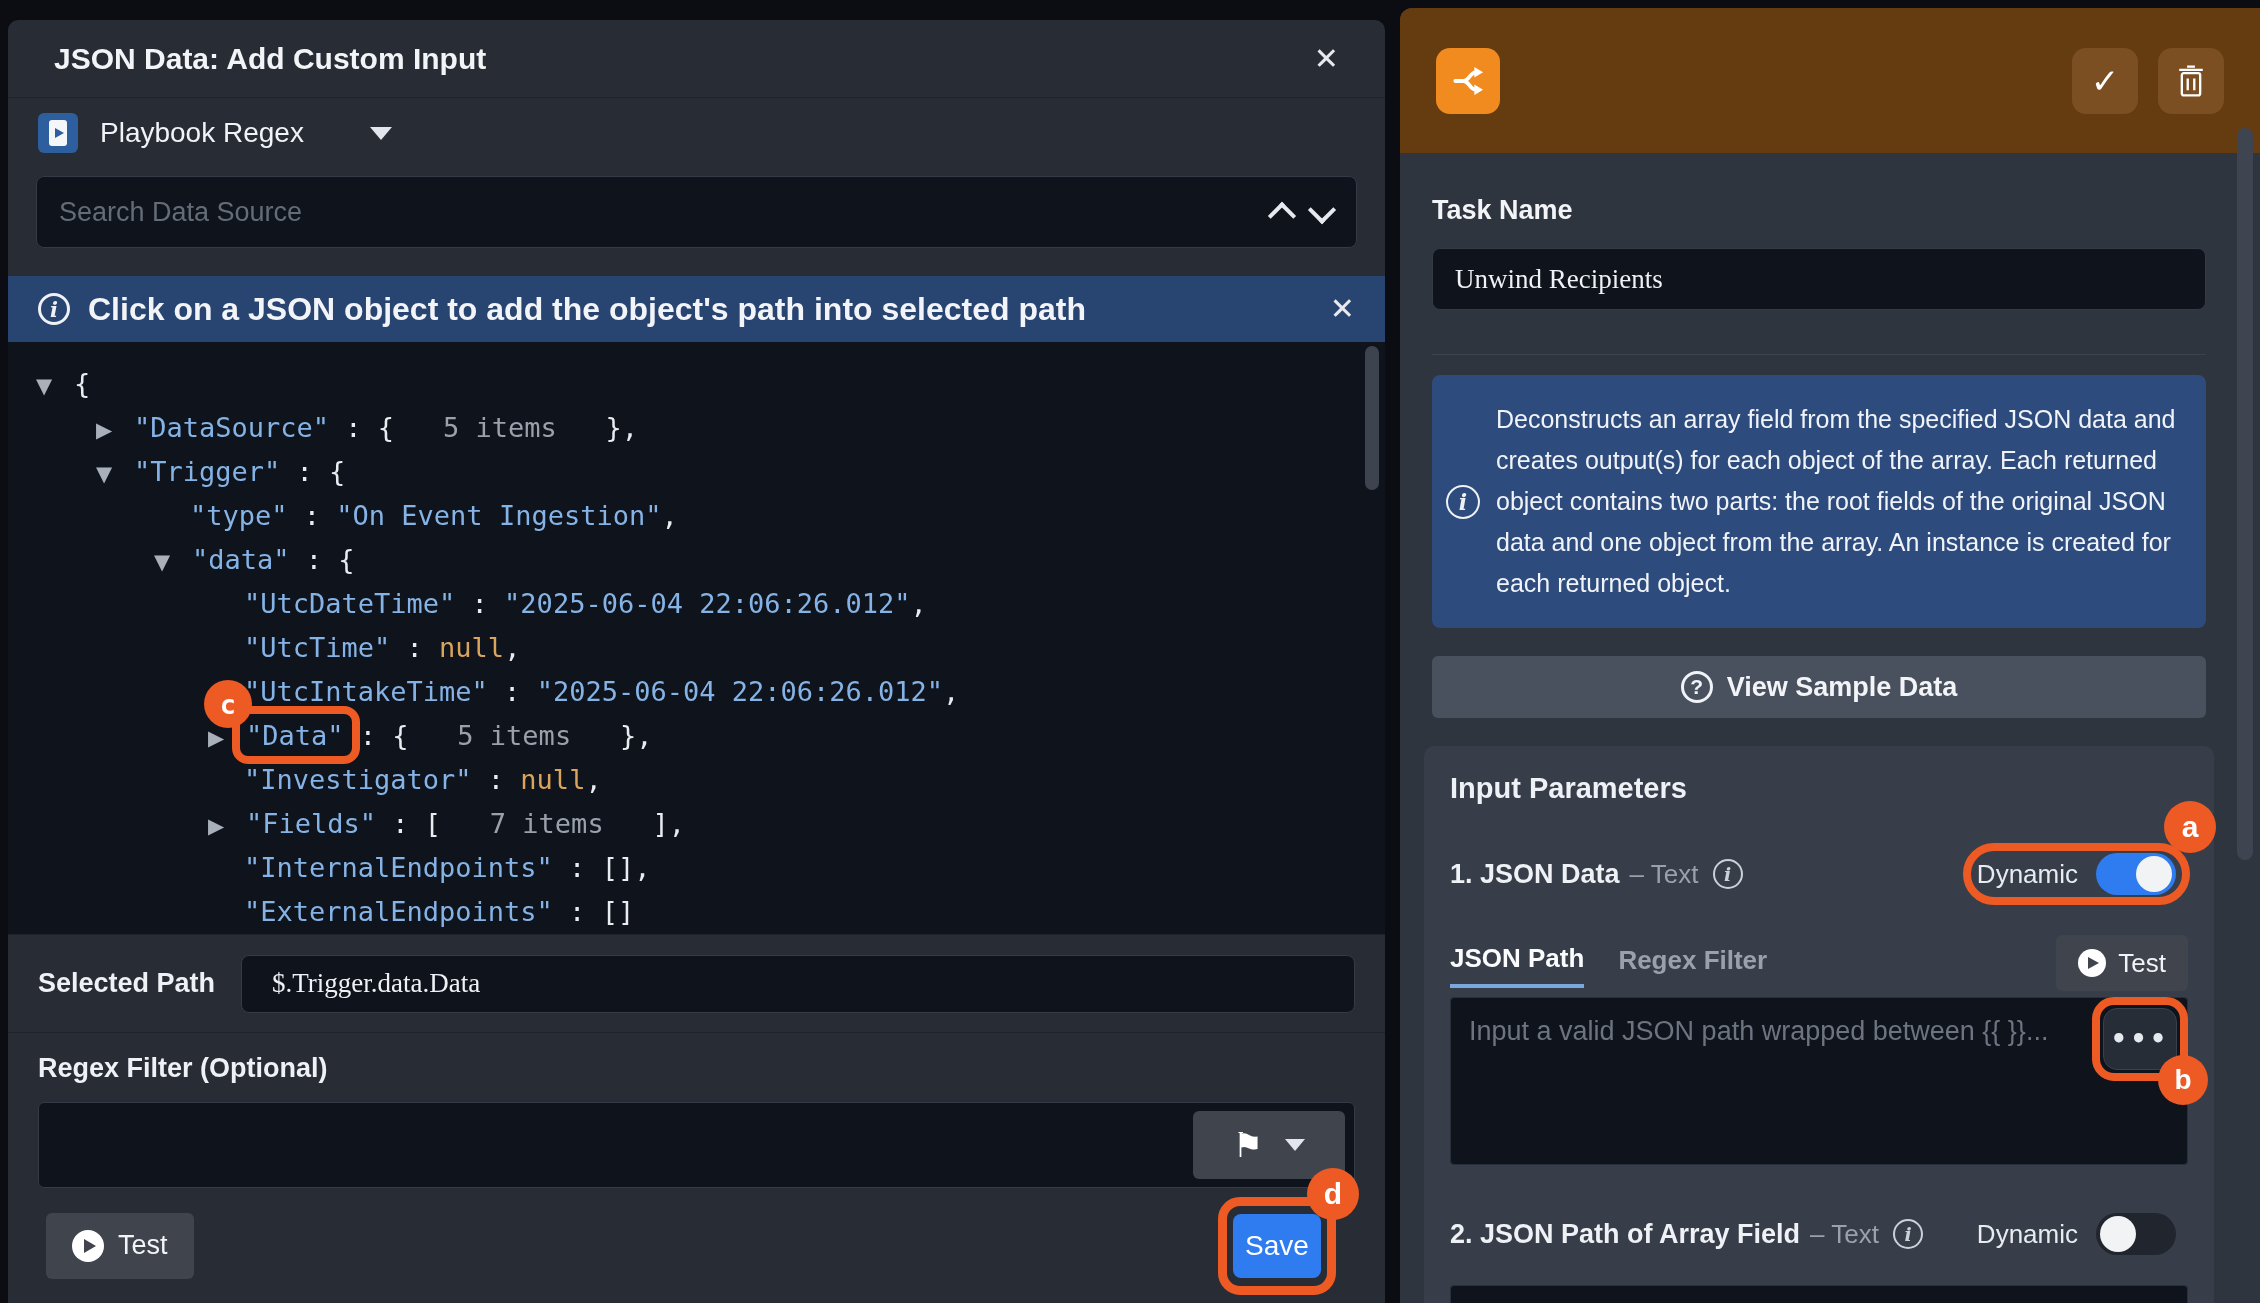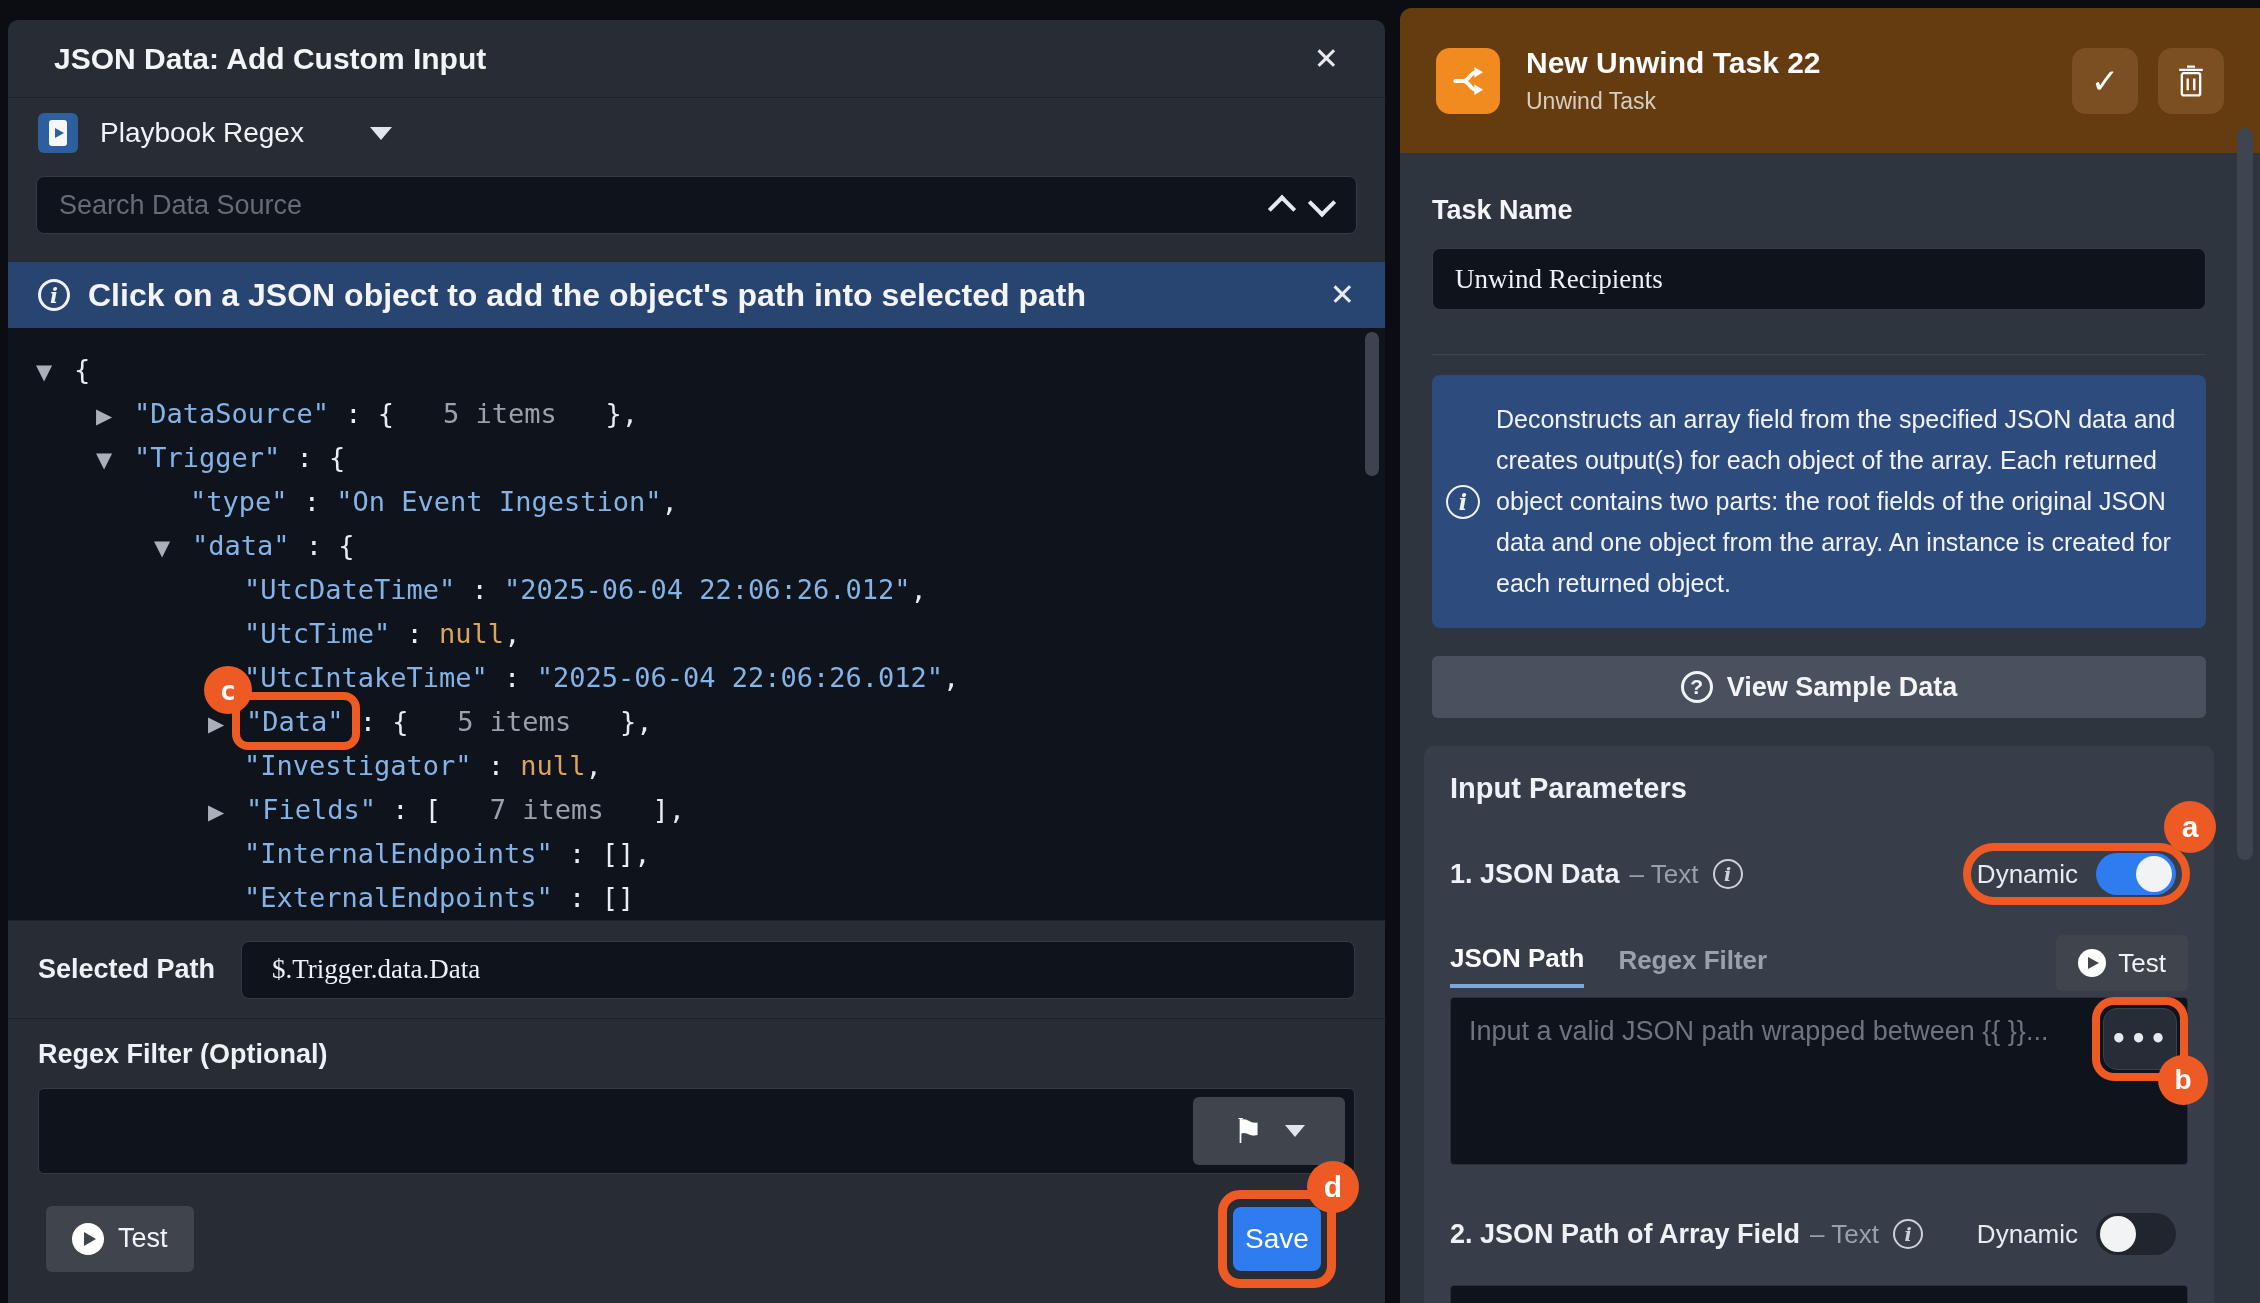--- a/index.html
+++ b/index.html
@@ -20,21 +20,21 @@
   .source-row { flex:none; height:70px; display:flex; align-items:center; padding:0 30px; }
   .pbd-icon { width:40px; height:40px; background:#2d5f9e; border-radius:6px;
               display:flex; align-items:center; justify-content:center; margin-right:22px; }
   .pbd-glyph { width:18px; height:26px; background:#f4f6f9; border-radius:3px; position:relative; }
   .pbd-glyph::after { content:""; position:absolute; right:3px; top:8px;
               border-left:9px solid #2d5f9e; border-top:5px solid transparent; border-bottom:5px solid transparent; }
   .pbd-label { font-size:28px; color:#f0f3f7; }
   .caret-down { width:0; height:0; border-left:11px solid transparent; border-right:11px solid transparent;
                 border-top:13px solid #e2e6ec; margin-left:66px; }
 
-  .search-wrap { flex:none; margin:8px 28px 0; height:58px; background:#0e131c;
+  .search-wrap { flex:none; margin:8px 28px 0; height:72px; background:#0e131c;
                  border:1px solid #343a46; border-radius:8px; display:flex; align-items:center;
                  padding:0 22px; }
   .search-input { flex:1; background:transparent; border:none; outline:none;
                   font-family:"Liberation Sans",sans-serif; font-size:27px; color:#eef1f5; }
   .search-input::placeholder { color:#646c78; }
   .chev { width:20px; height:20px; border:solid #e6e9ee; border-width:0 4px 4px 0;
           display:inline-block; }
   .chev.up { transform:rotate(-135deg); margin:8px 10px 0 14px; }
   .chev.down { transform:rotate(45deg); margin:-4px 2px 0 10px; }
 
@@ -272,24 +272,20 @@
 <div class="panel">
 
   <div class="panel-header">
     <div class="task-icon">
       <svg width="38" height="38" viewBox="0 0 24 24">
         <path d="M4 12 H9 C13 12 13 6.5 17 6.5 M9 12 C13 12 13 17.5 17 17.5" fill="none" stroke="#ffffff" stroke-width="2.4" stroke-linecap="round"></path>
         <polygon points="16,3.2 21.5,6.5 16,9.8" fill="#ffffff"></polygon>
         <polygon points="16,14.2 21.5,17.5 16,20.8" fill="#ffffff"></polygon>
       </svg>
     </div>
-    <div>
-      <div class="hdr-title">New Unwind Task 22</div>
-      <div class="hdr-sub">Unwind Task</div>
-    </div>
     <div class="hdr-actions">
       <button class="hdr-btn">
         <span class="check-glyph">✓</span>
       </button>
       <button class="hdr-btn">
         <svg width="32" height="34" viewBox="0 0 24 26">
           <rect x="5" y="7" width="14" height="17" rx="1.5" fill="none" stroke="#ffffff" stroke-width="1.8"></rect>
           <line x1="3" y1="4.5" x2="21" y2="4.5" stroke="#ffffff" stroke-width="1.8"></line>
           <line x1="9" y1="2" x2="15" y2="2" stroke="#ffffff" stroke-width="1.8"></line>
           <line x1="9.5" y1="11" x2="9.5" y2="20" stroke="#ffffff" stroke-width="1.8"></line>

